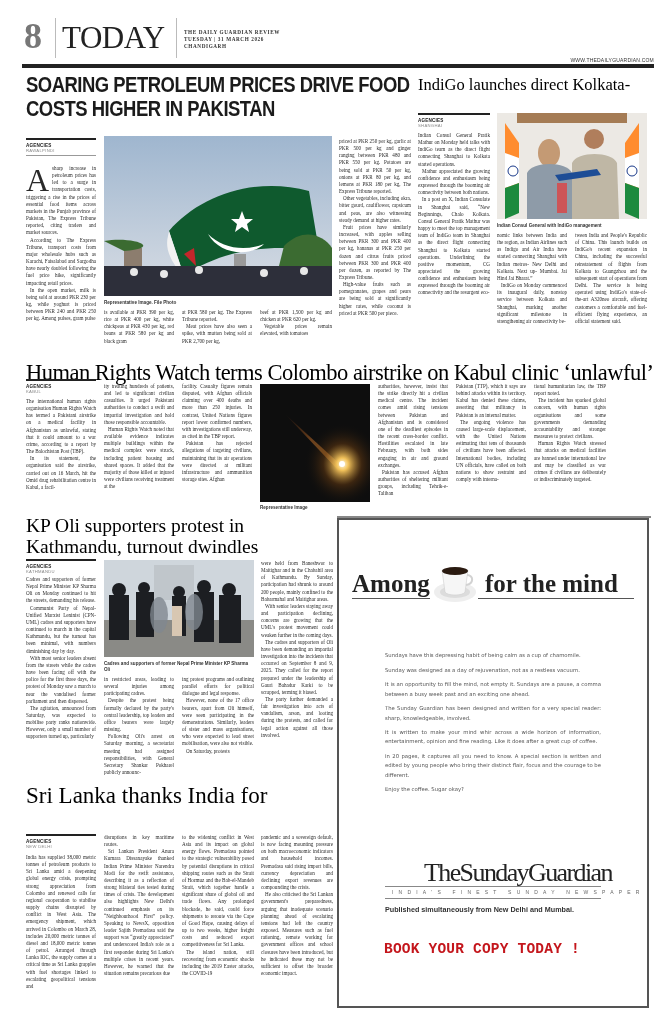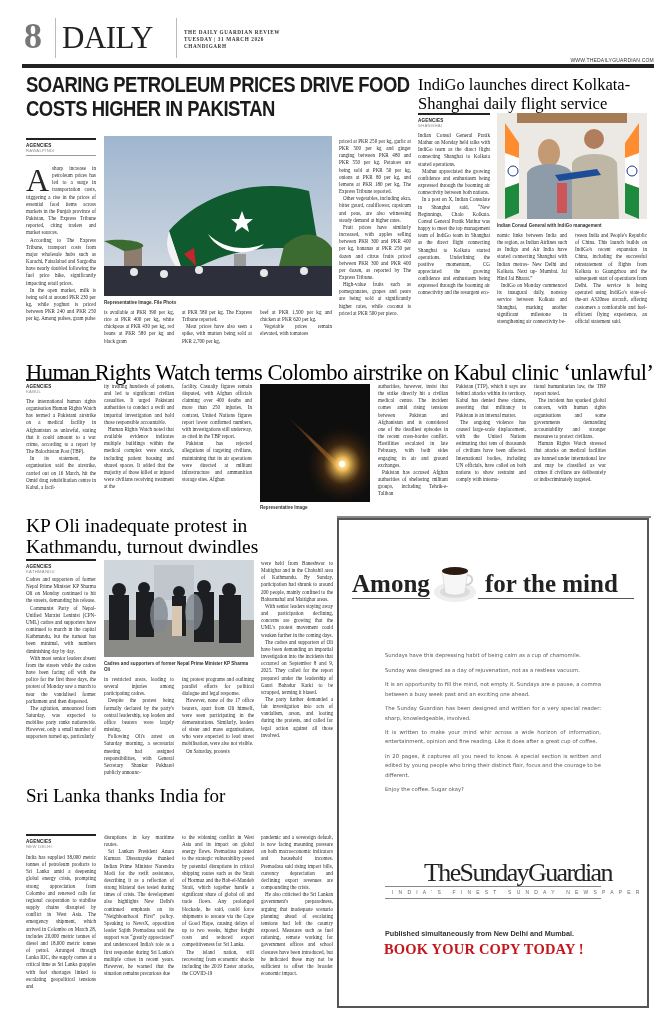--- a/index.html
+++ b/index.html
@@ -36,29 +36,29 @@
   .photo { overflow: hidden; }
 
   
   .ad-box { left: 337px; top: 518px; width: 312px; height: 490px; border: 2px solid #555; background: #fff; }
   .ad-topline { left: 337px; top: 516px; width: 314px; height: 2px; background: #888; }
   .ad-title { font-family: "Liberation Serif", serif; font-weight: bold; font-size: 25px; color: #222; }
   .ad-text { left: 385px; width: 216px; font-family: "DejaVu Sans", sans-serif; font-size: 5.3px; line-height: 9.2px; color: #555; text-align: justify; }
   .ad-text p { margin-bottom: 5.5px; }
   .tsg-logo { font-family: "Liberation Serif", serif; font-size: 26px; color: #222; letter-spacing: -1.6px; }
   .tsg-tag { font-family: "Liberation Sans", sans-serif; font-size: 5px; letter-spacing: 5.2px; color: #666; }
-  .tsg-pub { font-family: "Liberation Sans", sans-serif; font-size: 7.2px; font-weight: bold; color: #333; margin-top: 24px; }
-  .tsg-cta { font-family: Liberation Serif, serif; font-size: 14.5px; font-weight: bold; color: #c4161c; letter-spacing: 0.2px; text-align: right; }
+  .tsg-pub { font-family: "Liberation Sans", sans-serif; font-size: 7.2px; font-weight: bold; color: #333; }
+  .tsg-cta { font-family: Liberation Mono, monospace; font-size: 14.5px; font-weight: bold; color: #c4161c; letter-spacing: 0.2px; text-align: right; }
 </style>
 </head>
 <body>
 
 <div class="abs page-num">8</div>
 <div class="abs vsep1"></div>
-<div class="abs section-name">DAILY</div>
+<div class="abs section-name">TODAY</div>
 <div class="abs vsep2"></div>
 <div class="abs mast-info">
   <div>THE DAILY GUARDIAN REVIEW</div>
   <div>TUESDAY | 31 MARCH 2026</div>
   <div>CHANDIGARH</div>
 </div>
 <div class="abs mast-url">WWW.THEDAILYGUARDIAN.COM</div>
 <div class="abs mast-rule"></div>
 
 <div class="abs" style="left:26px; top:73px;">
@@ -123,21 +123,20 @@
 </div>
 <div class="abs col" style="left:339px; top:138px; width:72px;">
   <p class="noind">priced at PKR 250 per kg, garlic at PKR 500 per kg and ginger ranging between PKR 480 and PKR 550 per kg. Potatoes are being sold at PKR 50 per kg, onions at PKR 80 per kg, and lemons at PKR 180 per kg, The Express Tribune reported.</p>
   <p>Other vegetables, including okra, bitter gourd, cauliflower, capsicum and peas, are also witnessing steady demand at higher rates.</p>
   <p>Fruit prices have similarly increased, with apples selling between PKR 300 and PKR 400 per kg, bananas at PKR 250 per dozen and citrus fruits priced between PKR 300 and PKR 400 per dozen, as reported by The Express Tribune.</p>
   <p>High-value fruits such as pomegranates, grapes and pears are being sold at significantly higher rates, while coconut is priced at PKR 500 per piece.</p>
 </div>
 
 <div class="abs hl-serif" style="left:418px; top:75px; font-size:16.5px; line-height:19px;">
   <div>IndiGo launches direct Kolkata-</div>
-  <div>Shanghai daily flight service</div>
 </div>
 <div class="abs byline" style="left:418px; top:113px; width:72px;">
   <div class="rule-top"></div>
   <div class="agency">AGENCIES</div>
   <div class="place">SHANGHAI</div>
 </div>
 <div class="abs col" style="left:418px; top:132px; width:72px;">
   <p class="noind">Indian Consul General Pratik Mathur on Monday held talks with IndiGo team as the direct flight connecting Shanghai to Kolkata started operations.</p>
   <p>Mathur appreciated the growing confidence and enthusiasm being expressed through the booming air connectivity between both nations.</p>
   <p>In a post on X, Indian Consulate in Shanghai said, “New Beginnings, Chalo Kolkata. Consul General Pratik Mathur was happy to meet the top management team of IndiGo team in Shanghai as the direct flight connecting Shanghai to Kolkata started operations. Underlining the positive momentum, CG appreciated the growing confidence and enthusiasm being expressed through the booming air connectivity and the resurgent eco-</p>
@@ -218,21 +217,21 @@
   <p class="noind">Pakistan (TTP), which it says are behind attacks within its territory. Kabul has denied these claims, asserting that militancy in Pakistan is an internal matter.</p>
   <p>The ongoing violence has caused large-scale displacement, with the United Nations estimating that tens of thousands of civilians have been affected. International bodies, including UN officials, have called on both nations to show restraint and comply with interna-</p>
 </div>
 <div class="abs col" style="left:534px; top:383px; width:72px;">
   <p class="noind">tional humanitarian law, the TBP report noted.</p>
   <p>The incident has sparked global concern, with human rights organisations and some governments demanding accountability and stronger measures to protect civilians.</p>
   <p>Human Rights Watch stressed that attacks on medical facilities are banned under international law and may be classified as war crimes if civilians are deliberately or indiscriminately targeted.</p>
 </div>
 
 <div class="abs hl-serif" style="left:26px; top:515px; font-size:19.5px; line-height:21px;">
-  <div>KP Oli inadequate protest in</div>
+  <div>KP Oli supporters protest in</div>
   <div>Kathmandu, turnout dwindles</div>
 </div>
 <div class="abs byline" style="left:26px; top:559px; width:70px;">
   <div class="rule-top"></div>
   <div class="agency">AGENCIES</div>
   <div class="place">KATHMANDU</div>
 </div>
 <div class="abs col" style="left:26px; top:576px; width:70px;">
   <p class="noind">Cadres and supporters of former Nepal Prime Minister KP Sharma Oli on Monday continued to hit the streets, demanding his release.</p>
   <p>Communist Party of Nepal- Unified Marxist Leninist (CPN-UML) cadres and supporters have continued to march in the capital Kathmandu, but the turnout has been minimal, with numbers diminishing day by day.</p>
@@ -272,21 +271,21 @@
   <p>However, none of the 17 office bearers, apart from Oli himself, were seen participating in the demonstrations. Similarly, leaders of sister and mass organisations, who were expected to lead street mobilisation, were also not visible.</p>
   <p>On Saturday, protests</p>
 </div>
 <div class="abs col" style="left:261px; top:560px; width:72px;">
   <p class="noind">were held from Baneshwor to Maitighar and in the Chabahil area of Kathmandu. By Sunday, participation had shrunk to around 200 people, mainly confined to the Babarmahal and Maitighar areas.</p>
   <p>With senior leaders staying away and participation declining, concerns are growing that the UML's protest movement could weaken further in the coming days.</p>
   <p>The cadres and supporters of Oli have been demanding an impartial investigation into the incidents that occurred on September 8 and 9, 2025. They called for the report prepared under the leadership of Gauri Bahadur Karki to be scrapped, terming it biased.</p>
   <p>The party further demanded a fair investigation into acts of vandalism, arson, and looting during the protests, and called for legal action against all those involved.</p>
 </div>
 
-<div class="abs hl-serif" style="left:26px; top:785px; font-size:19px; line-height:21px;">
+<div class="abs hl-serif" style="left:26px; top:785px; font-size:23px; line-height:21px;">
   <div>Sri Lanka thanks India for</div>
 </div>
 <div class="abs byline" style="left:26px; top:834px; width:70px;">
   <div class="rule-top"></div>
   <div class="agency">AGENCIES</div>
   <div class="place">NEW DELHI</div>
 </div>
 <div class="abs col" style="left:26px; top:854px; width:70px;">
   <p class="noind">India has supplied 38,000 metric tonnes of petroleum products to Sri Lanka amid a deepening global energy crisis, prompting strong appreciation from Colombo and renewed calls for regional cooperation to stabilise supply chains disrupted by conflict in West Asia. The emergency shipment, which arrived in Colombo on March 28, includes 20,000 metric tonnes of diesel and 18,000 metric tonnes of petrol. Arranged through Lanka IOC, the supply comes at a critical time as Sri Lanka grapples with fuel shortages linked to escalating geopolitical tensions and</p>
 </div>

